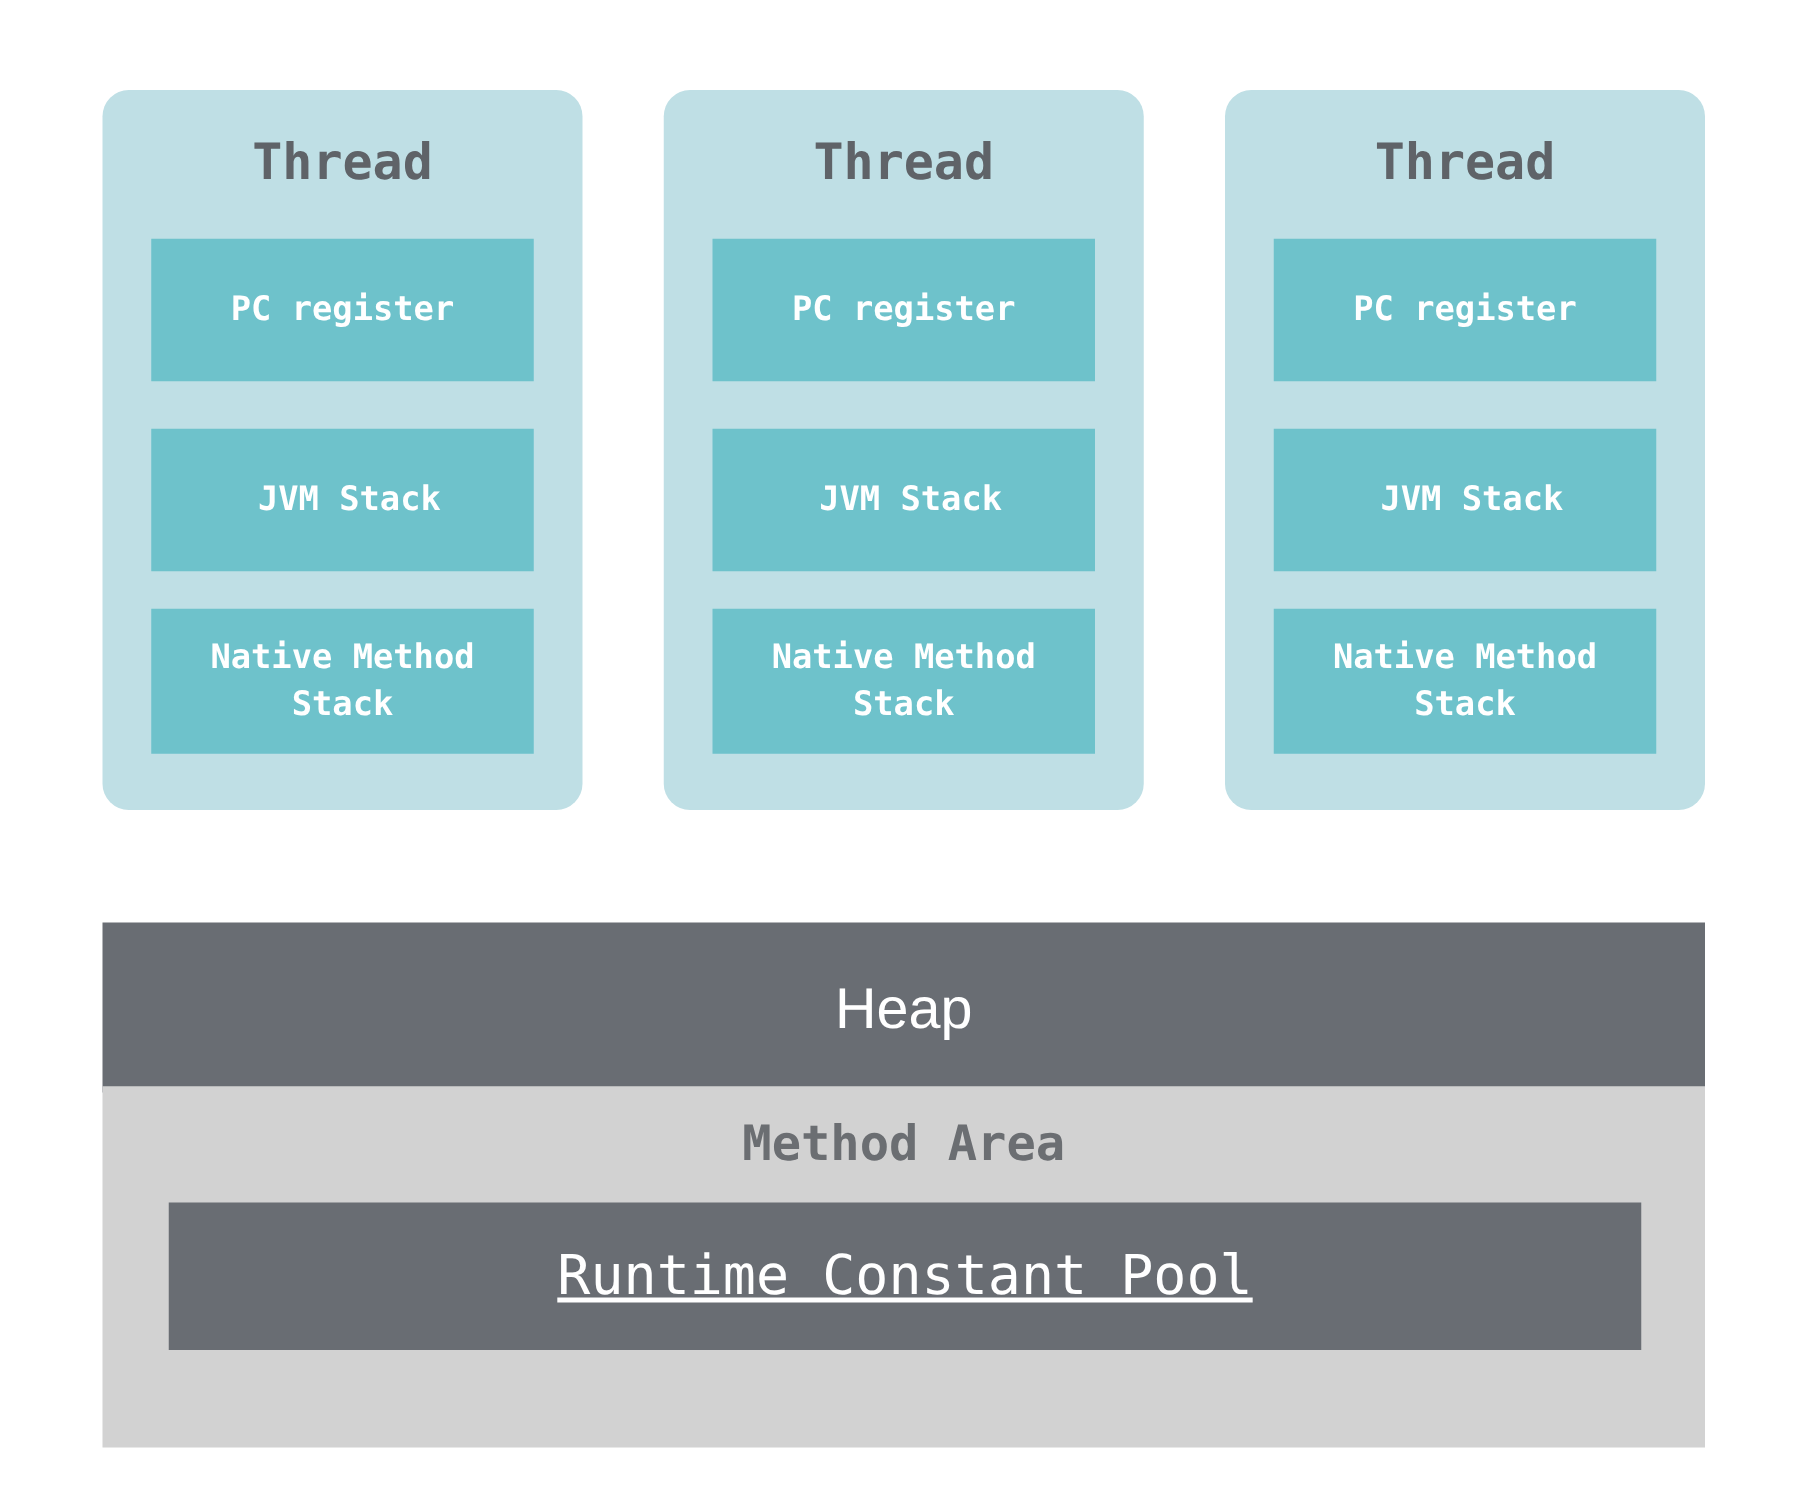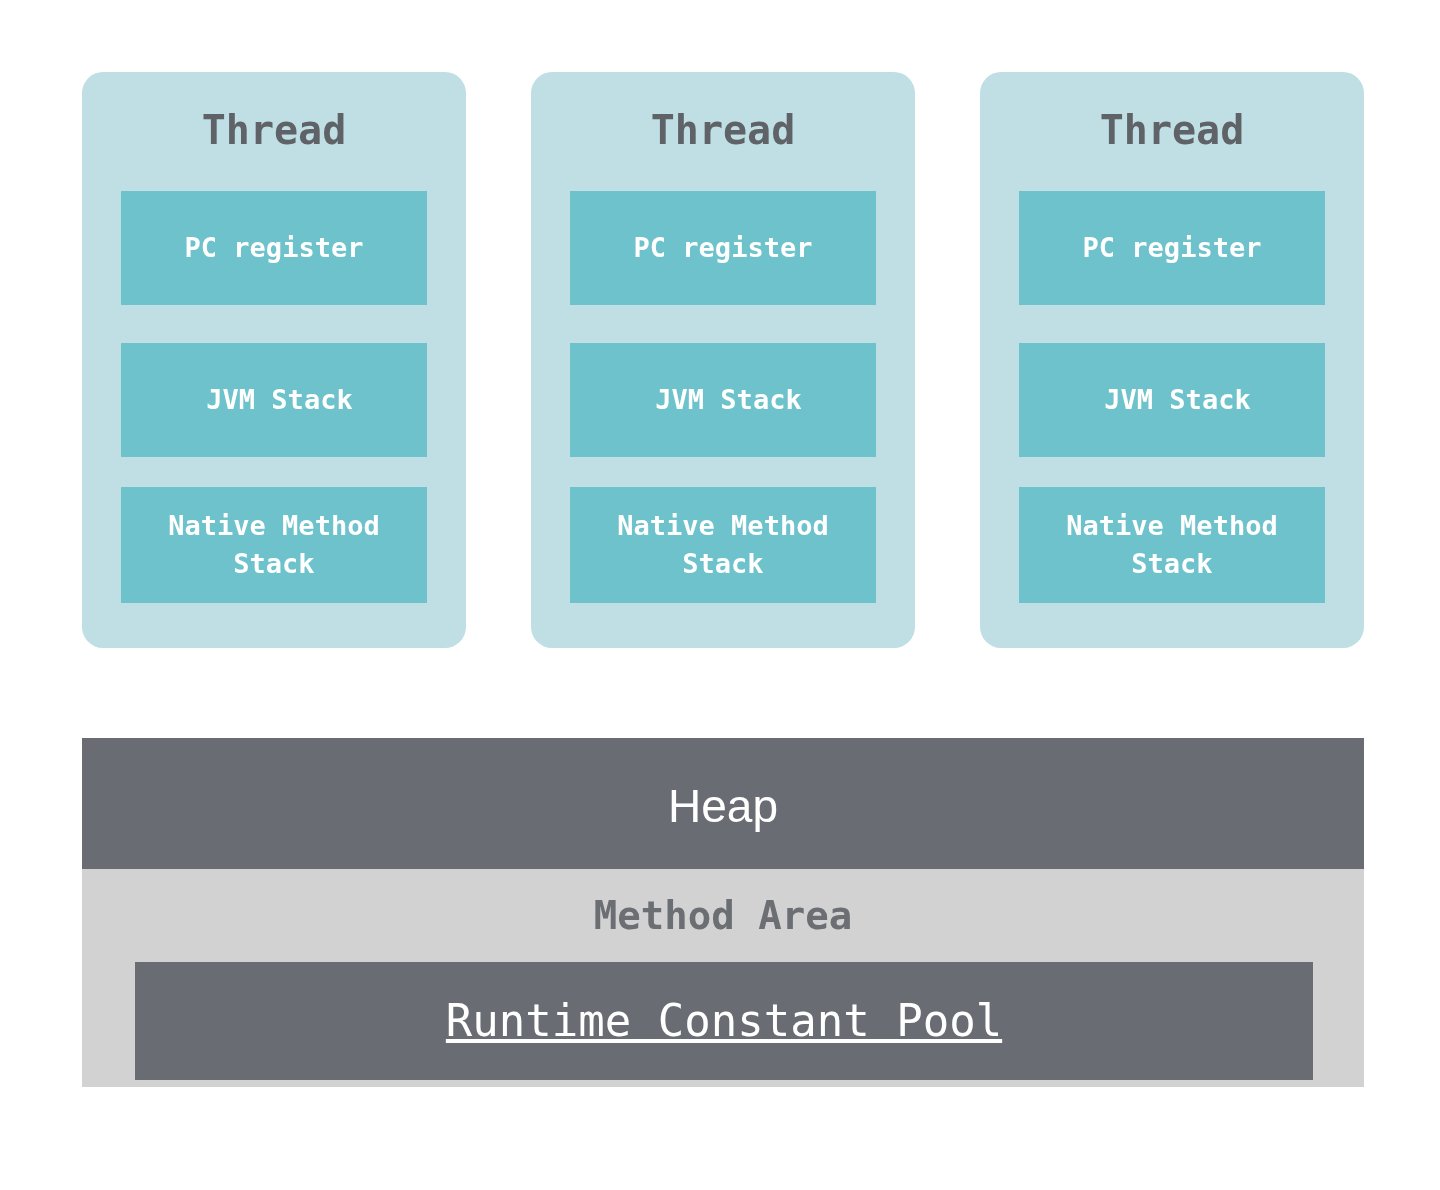--- a/index.html
+++ b/index.html
@@ -90,21 +90,21 @@
     line-height: 1;
     user-select: none;
   }
 
   
   .method-area {
     position: absolute;
     left: 82px;
     top: 869px;
     width: 1282px;
-    height: 218px;
+    height: 289px;
     background: #d2d2d2;
     box-sizing: border-box;
   }
   .method-area-title {
     position: absolute;
     left: 0;
     top: 27px;
     width: 100%;
     text-align: center;
     font-family: "DejaVu Sans Mono", monospace;

